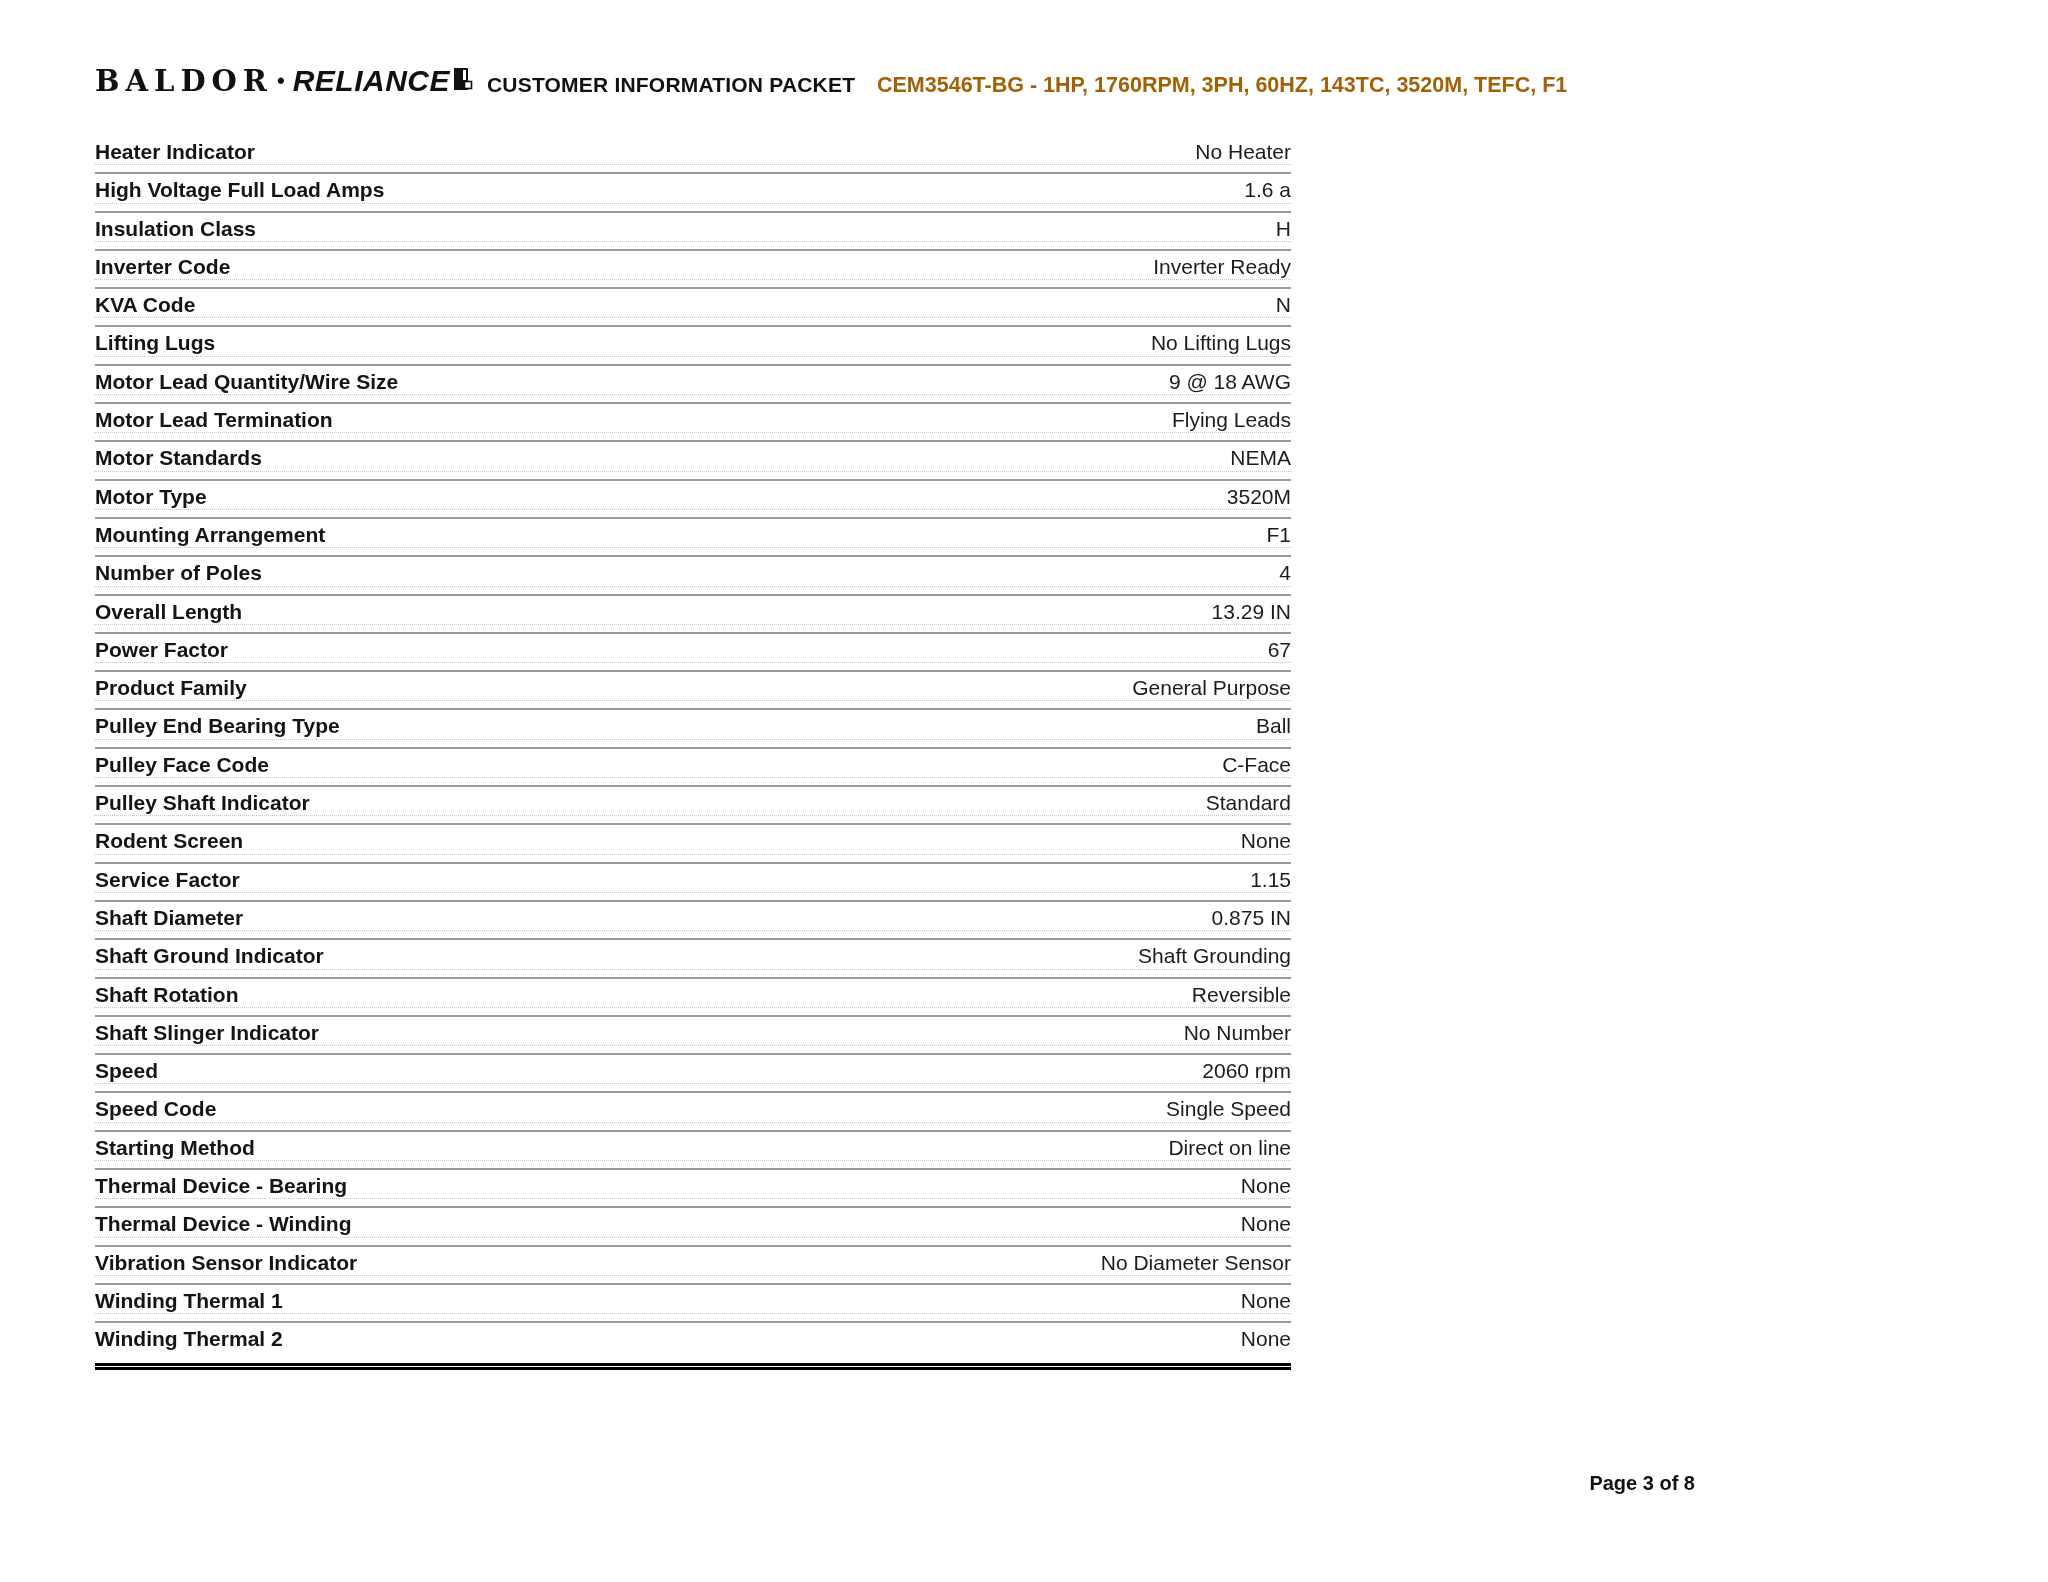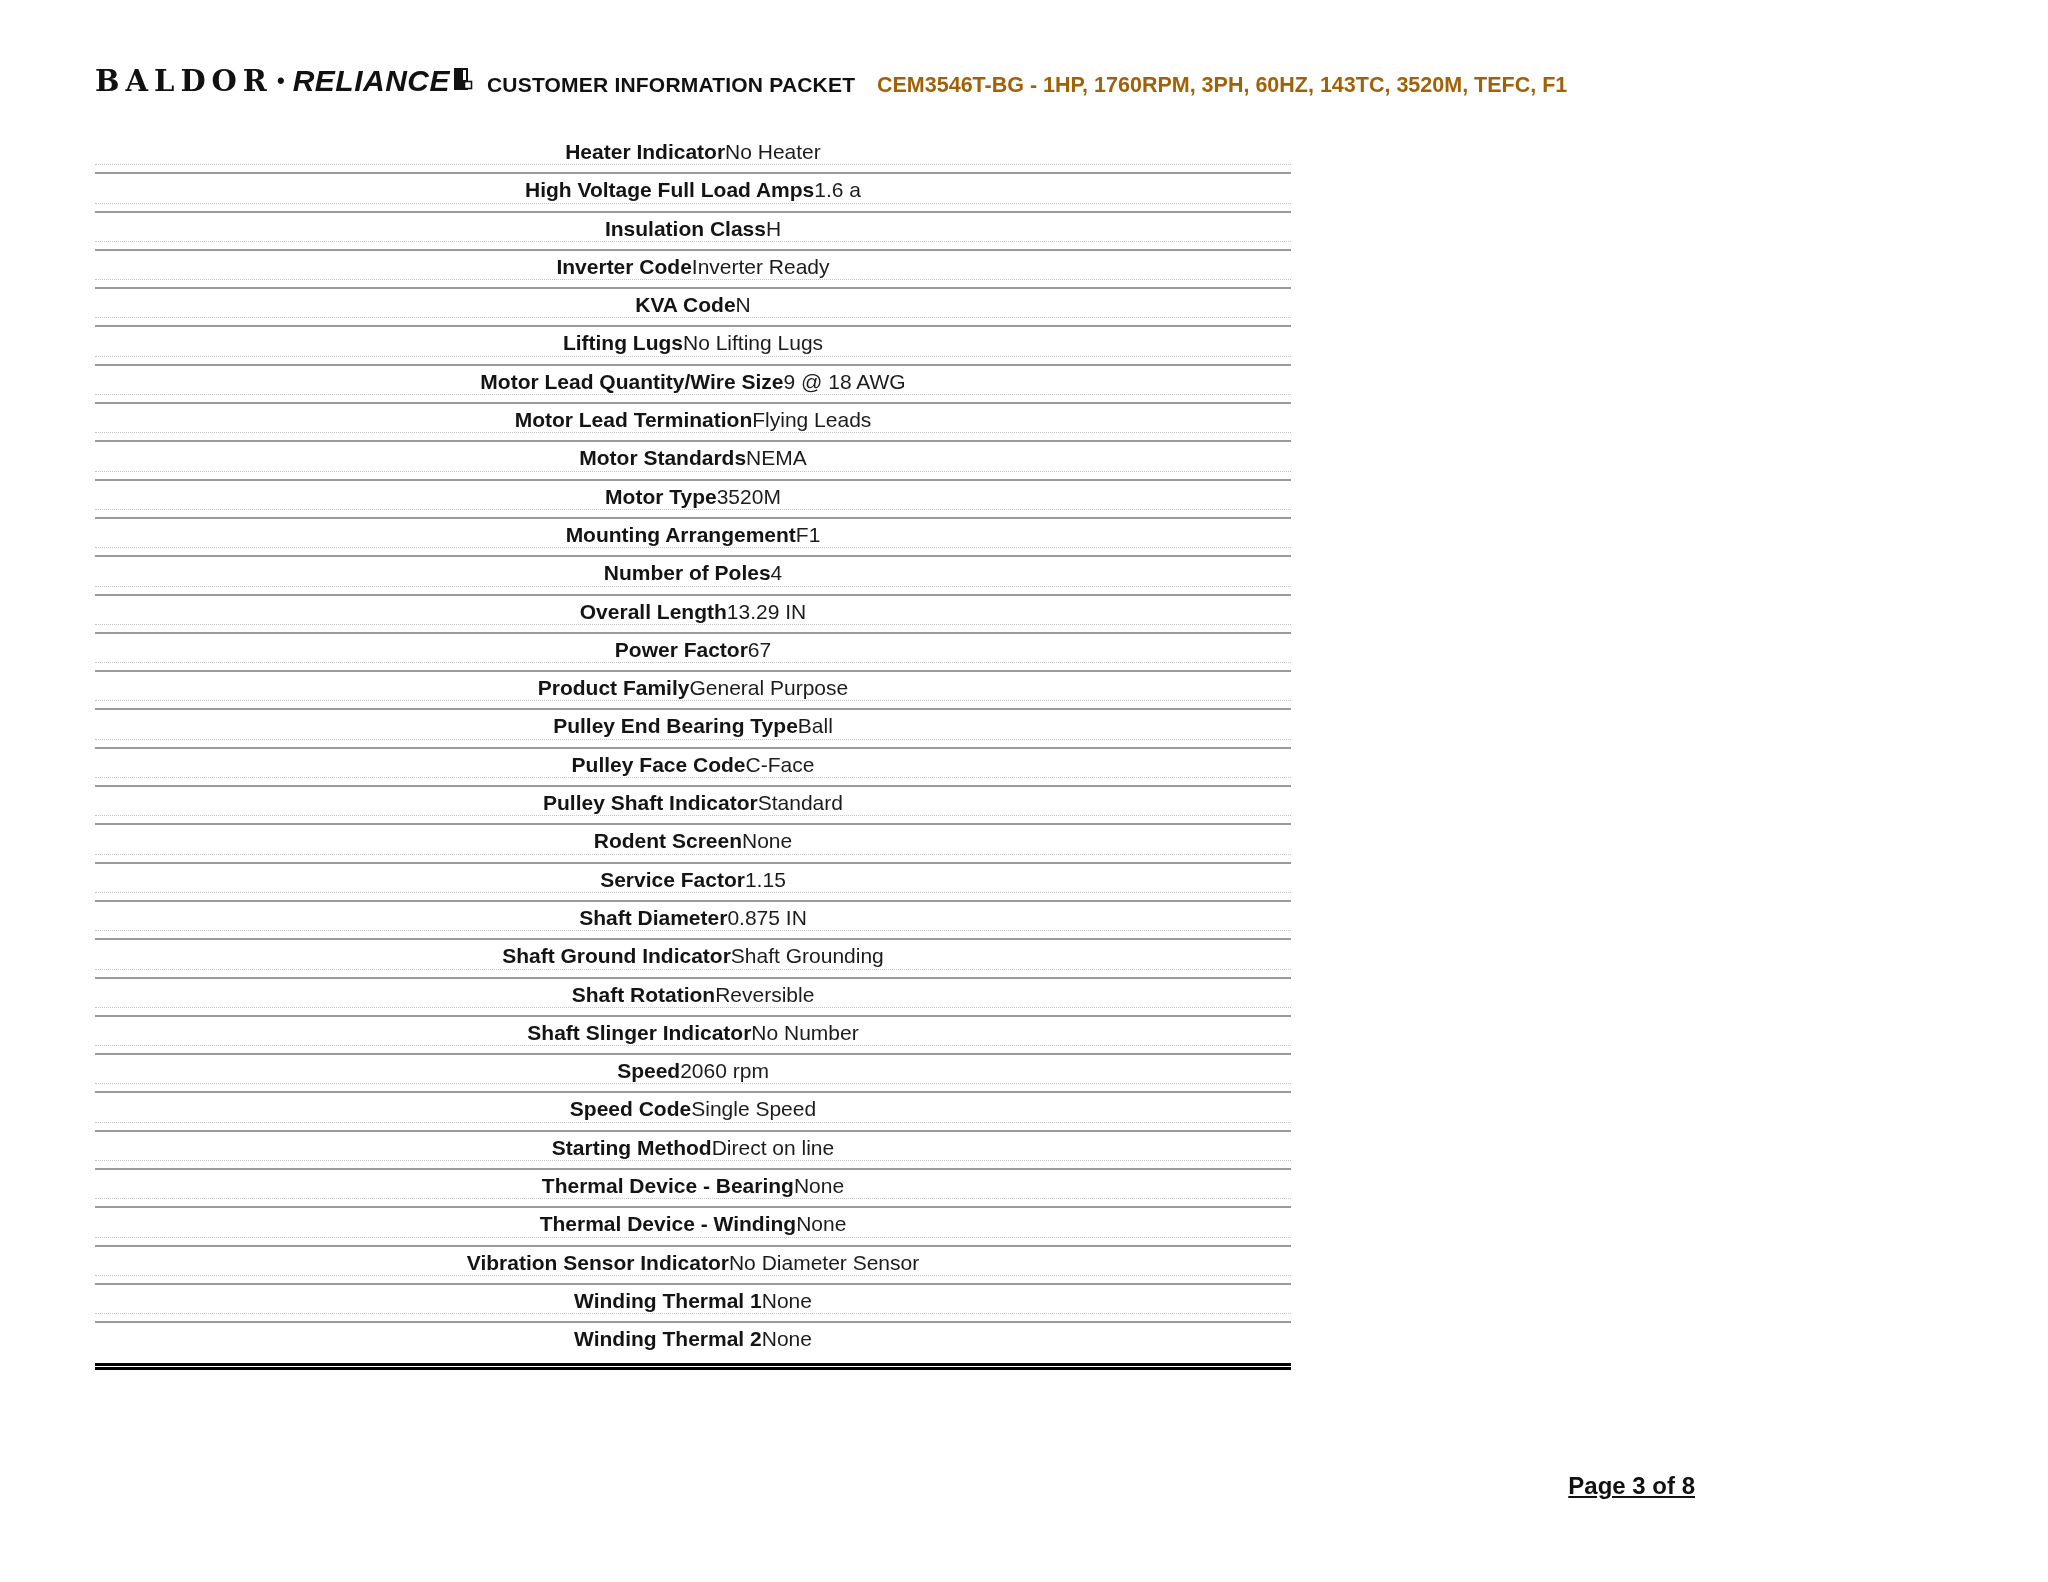--- a/index.html
+++ b/index.html
@@ -78,21 +78,21 @@
     top: 136px;
     width: 1196px;
   }
   .spec-row {
     position: relative;
     height: 38.3px;
     box-sizing: border-box;
   }
   .spec-cells {
     display: flex;
-    justify-content: center;
+    justify-content: space-between;
     align-items: flex-start;
     padding-top: 3px;
     line-height: 25px;
     font-size: 21px;
   }
   .spec-label { font-weight: 700; color: #141414; }
   .spec-value { font-weight: 400; color: #1c1c1c; text-align: right; }
   
   .spec-row::before {
     content: "";
@@ -116,25 +116,24 @@
     border-top: 3px solid #000;
     border-bottom: 3px solid #000;
     margin-top: 1px;
   }
 
   
   .footer-page {
     position: absolute;
     right: 85px;
     top: 1472px;
-    font-size: 24px;
+    font-size: 20px;
     font-weight: 600;
     color: #111;
     white-space: nowrap;
-    text-decoration: underline;
   }
 </style>
 </head>
 <body>
 
 <div class="page">
 
   <div class="header">
     <div class="logo">
       <span class="logo-baldor">BALDOR</span>

